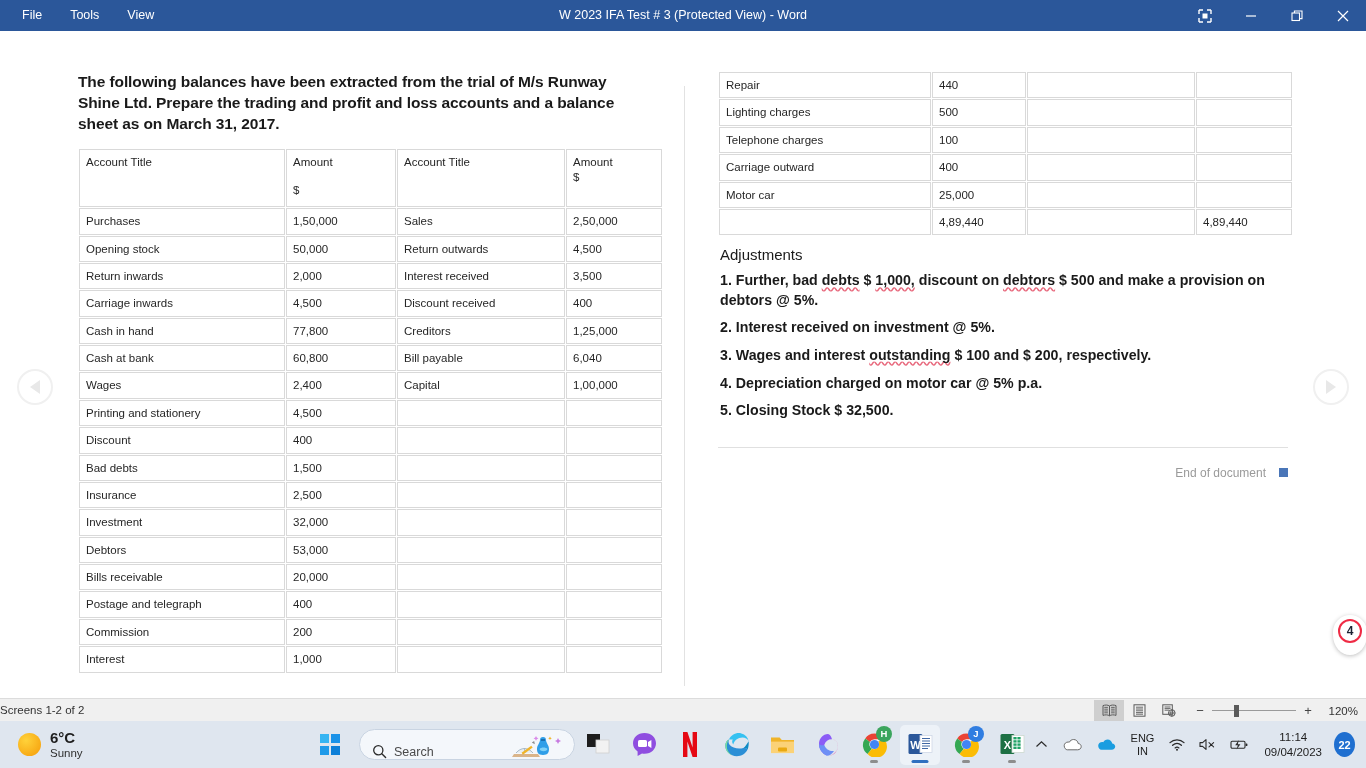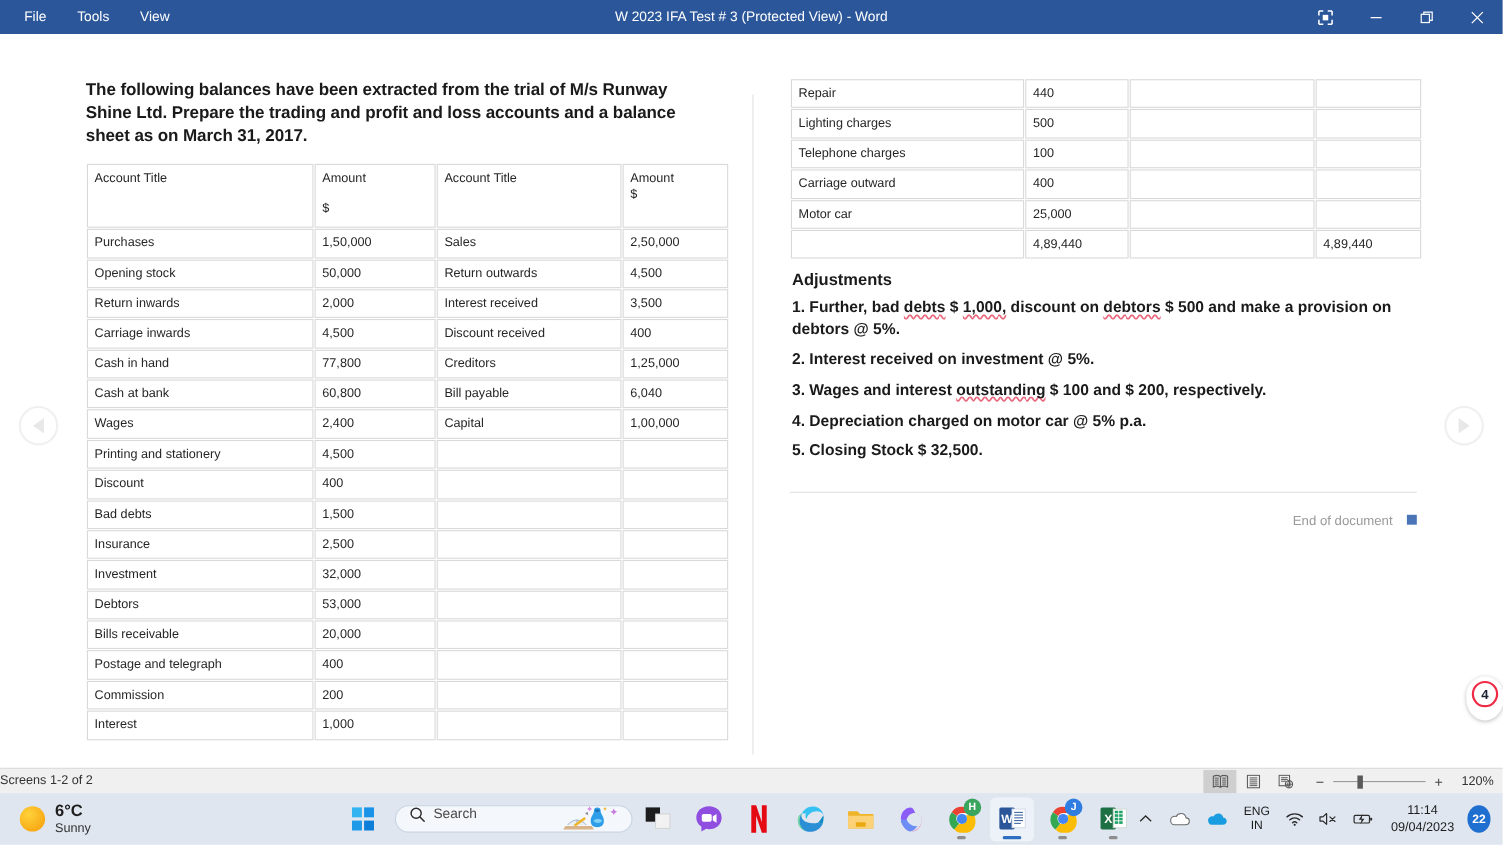--- a/index.html
+++ b/index.html
@@ -109,21 +109,21 @@
   .hdr-sub { display: block; }
   .hdr-gap { display: block; height: 13px; }
 
   #right-table td.c1 { width: 212px; }
   #right-table td.c2 { width: 94px; }
   #right-table td.c3 { width: 168px; }
   #right-table td.c4 { width: 96px; }
 
   #adjust-title {
     font-size: 15px;
-    font-weight: bold;
+    font-weight: normal;
     color: #1a1a1a;
     margin: 10px 0 8px 2px;
   }
   .adjust-item {
     font-size: 14.2px;
     font-weight: bold;
     color: #1a1a1a;
     line-height: 1.38;
     margin: 0 0 8px 2px;
   }
@@ -188,25 +188,25 @@
     display: flex; align-items: center; gap: 0px;
   }
   #start-button { width: 34px; height: 38px; display:flex; align-items:center; justify-content:center; }
   .win-logo { display: grid; grid-template-columns: 9px 9px; grid-template-rows: 9px 9px; gap: 2.5px; }
   .win-logo i { display:block; }
   .win-q1 { background:#35b4f2; } .win-q2 { background:#1a92e8; }
   .win-q3 { background:#1f9ae9; } .win-q4 { background:#0d7fd8; }
 
   #searchbox {
     margin-left: 12px;
-    width: 216px; height: 25px;
+    width: 216px; height: 31px;
     border-radius: 16px;
     background: #f4f7fb;
     border: 1px solid #c9d4e2;
-    display: flex; align-items: flex-start;
+    display: flex; align-items: flex-end;
     position: relative; overflow: hidden;
   }
   #search-placeholder { font-size: 12.5px; color: #4a4a4a; margin-left: 7px; }
   #search-magnifier { margin-left: 12px; display:flex; }
   #search-deco { position: absolute; right: 6px; bottom: 0px; display:flex; align-items:flex-end; gap:1px; }
 
   .tb-icon {
     width: 40px; height: 40px;
     display: flex; align-items: center; justify-content: center;
     position: relative;

